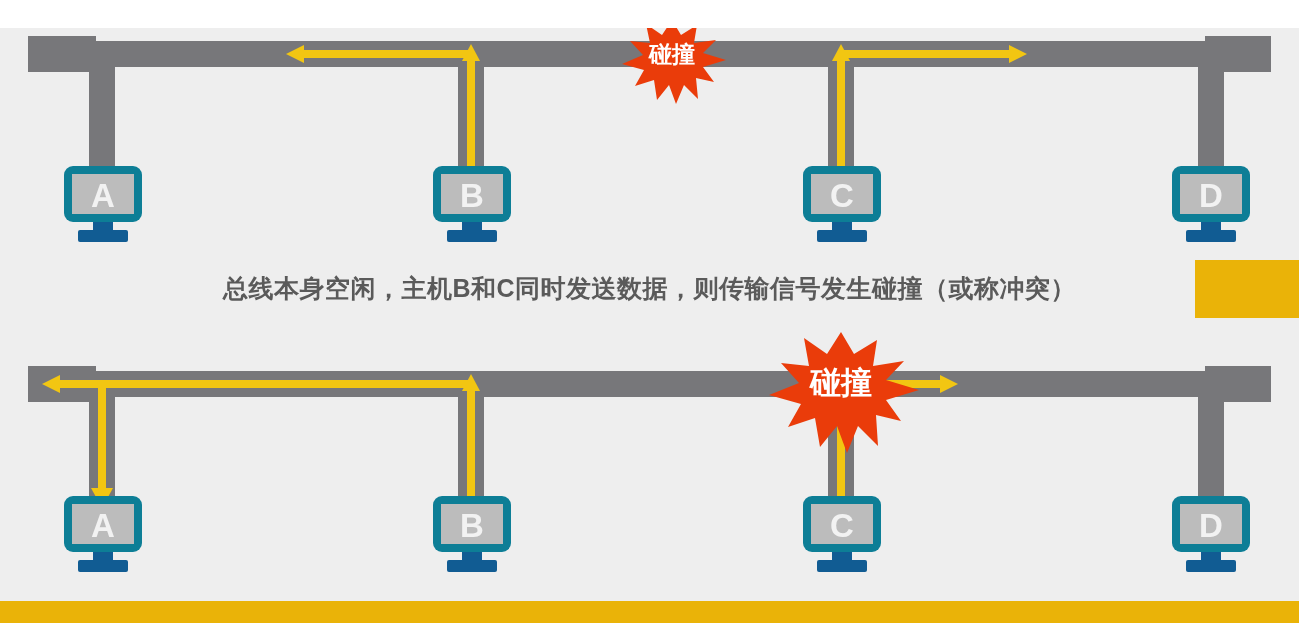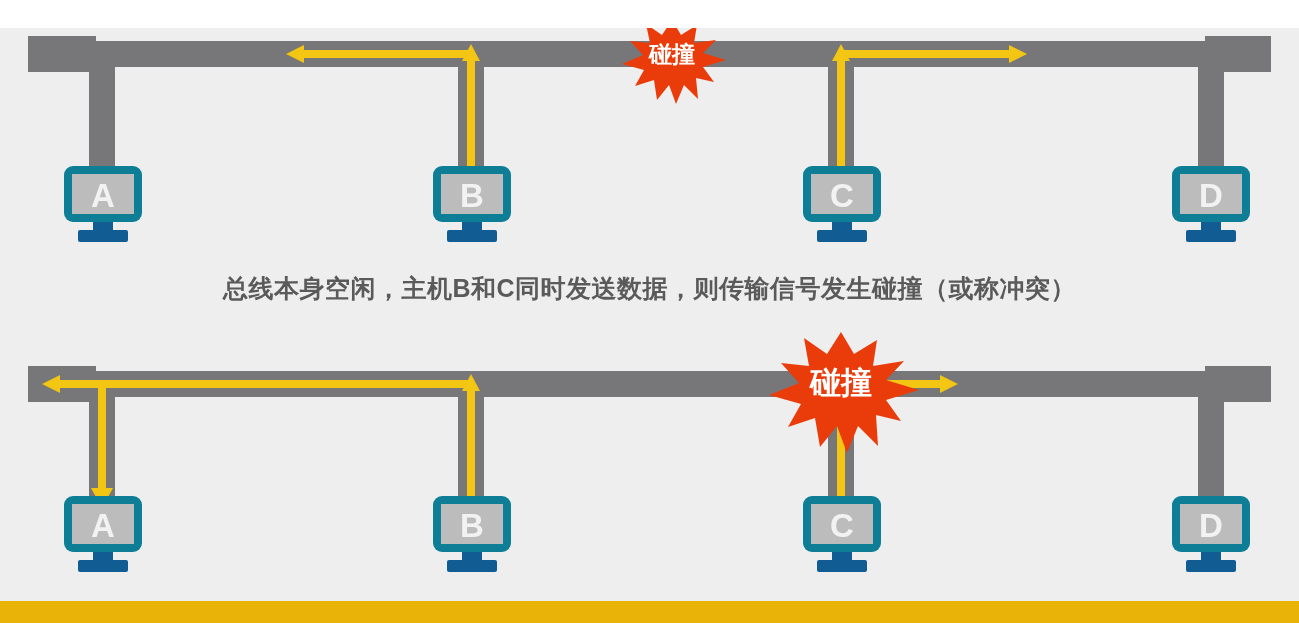--- a/index.html
+++ b/index.html
@@ -18,21 +18,21 @@
     overflow: hidden;
     margin-top: 28px;
   }
   .panel {
     position: absolute;
     left: 0;
     width: 1299px;
     background: #eeeeee;
   }
   #panel-top    { top: 0px;   height: 232px; }
-  #caption-top  { position: absolute; top: 232px; left: 0; width: 1299px; height: 58px;
+  #caption-top  { position: absolute; top: 232px; left: 0; width: 1195px; height: 58px;
                   background: #eeeeee; text-decoration: underline; }
   #panel-bottom { top: 290px; height: 283px; }
   #caption-bottom { position: absolute; top: 573px; left: 0; width: 1299px; height: 50px;
                   background: #eeeeee; }
 
   .svg-layer {
     position: absolute;
     left: 0;
     top: 0;
     width: 1299px;

